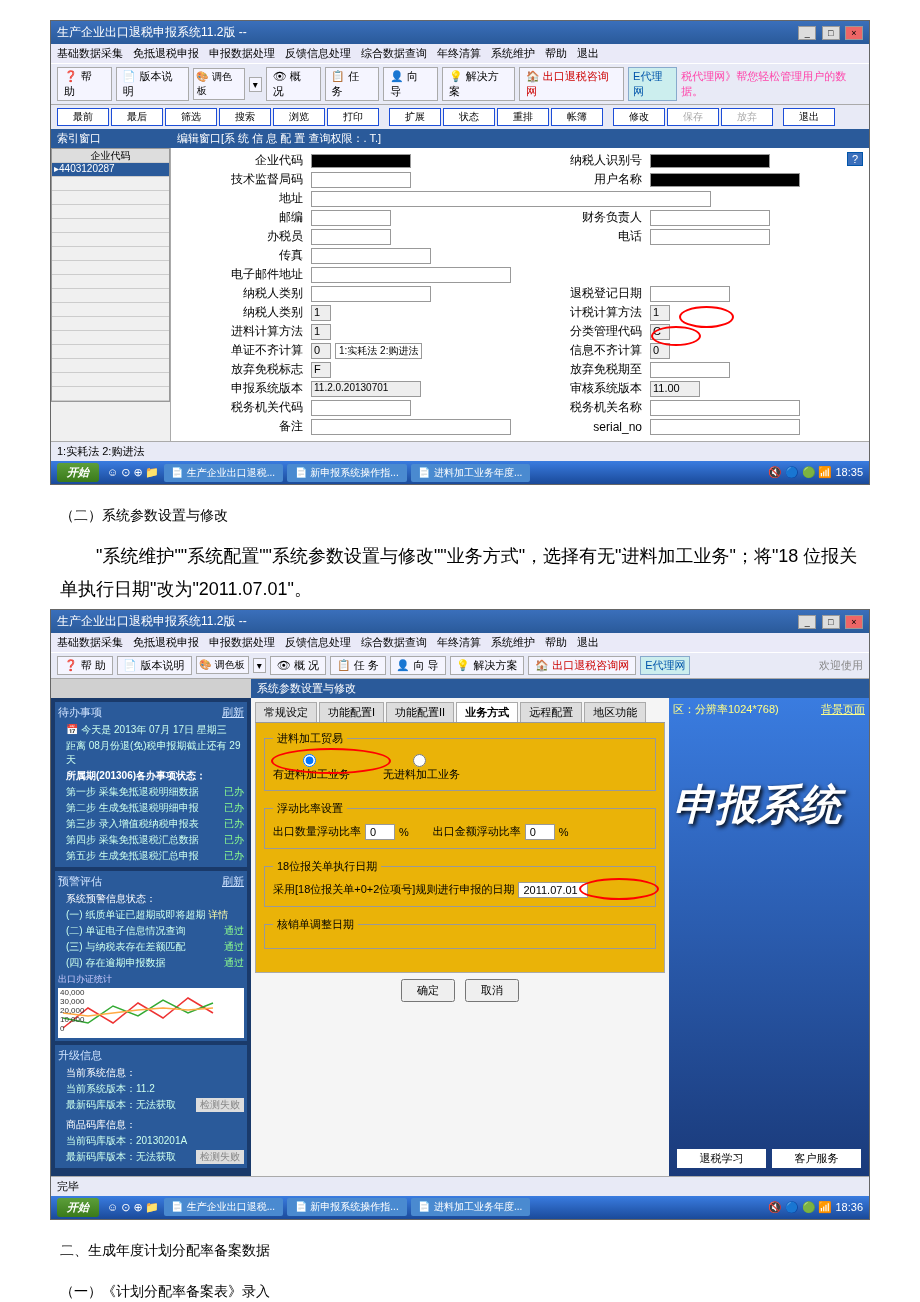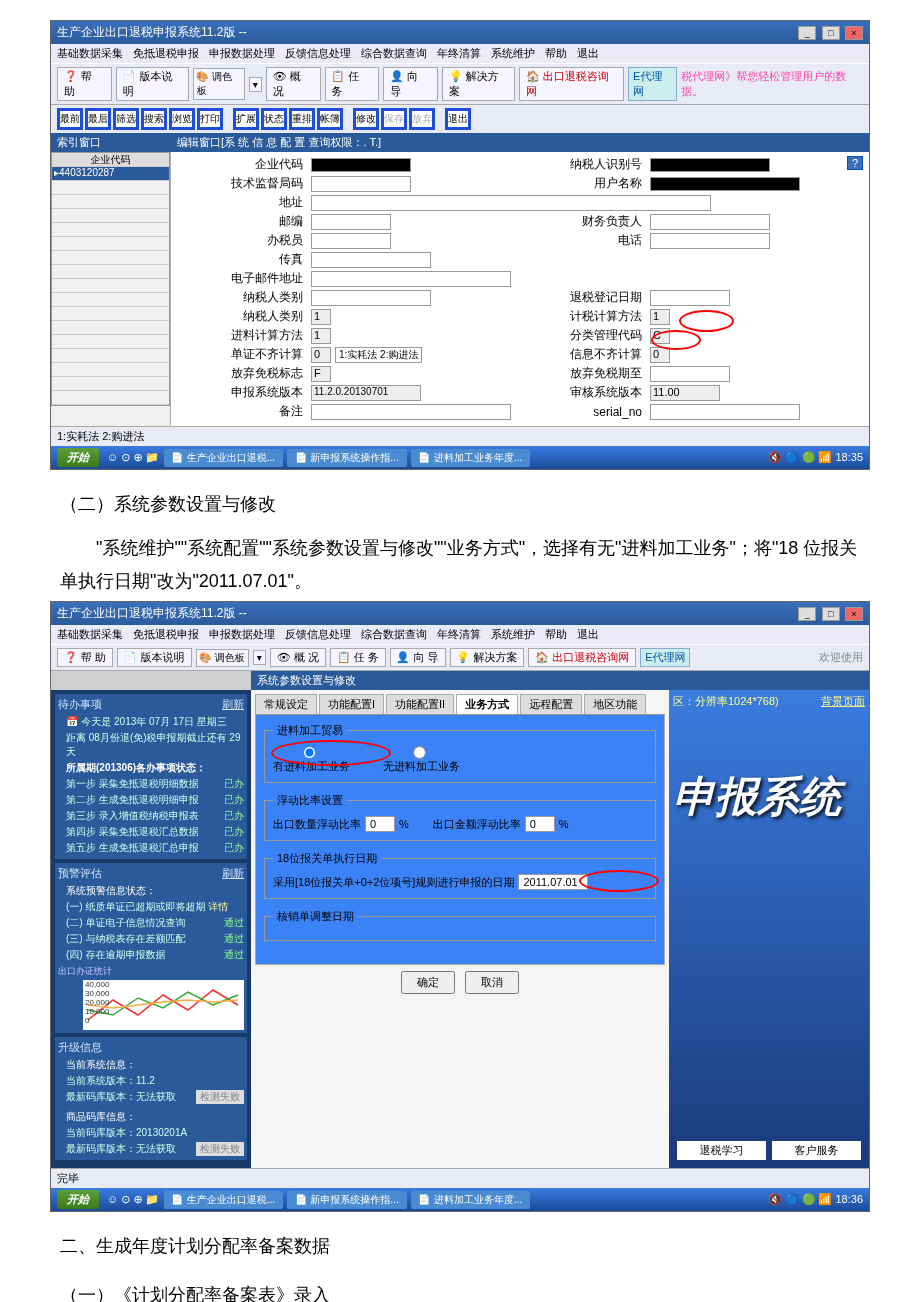--- a/index.html
+++ b/index.html
@@ -7,21 +7,21 @@
 
     
     .screenshot { border: 1px solid #666; background: #d0d0d0; font-size: 11px; margin: 0 50px 10px 50px; position: relative; }
     .titlebar { background: linear-gradient(#3a6fbb, #2a5a9a); color: #fff; padding: 3px 6px; font-size: 12px; display: flex; justify-content: space-between; align-items: center; }
     .titlebar-btns span { display: inline-block; width: 18px; height: 14px; background: #ddd; border: 1px solid #999; margin-left: 2px; font-size: 9px; text-align: center; line-height: 12px; color: #000; }
     .menubar { background: #eaeaf8; padding: 2px 6px; display: flex; gap: 10px; color: #000; }
     .toolbar { background: #e8eaf6; padding: 3px 6px; display: flex; gap: 4px; align-items: center; border-bottom: 1px solid #aaa; border-top: 1px solid #fff; }
     .toolbar .btn { background: #f5f5ff; border: 1px solid #aaa; padding: 1px 6px; font-size: 11px; color: #000; }
     .toolbar .icon-btn { background: #f5f5ff; border: 1px solid #aaa; padding: 1px 3px; font-size: 10px; color: #000; }
     .toolbar2 { background: #e8eaf6; padding: 3px 6px; display: flex; gap: 2px; flex-wrap: wrap; }
-    .tb-small { border: 3px solid #1d4ed8; padding: 1px 0; background: #fff; font-size: 10px; }
+    .tb-small { border: 1px solid #1d4ed8; padding: 1px 15px; background: #fff; font-size: 10px; }
 
     .panel-title { background: #2a5a9a; color: #fff; padding: 2px 6px; font-size: 11px; }
     .content1 { display: flex; background: #fff; }
     .sidebar1 { width: 120px; background: #f0f0f0; border-right: 1px solid #aaa; }
     .sidebar1 .grid { border: 1px solid #999; }
     .sidebar1 .gridrow { border-bottom: 1px solid #ccc; height: 14px; padding: 0 2px; font-size: 10px; }
     .sidebar1 .gridrow.sel { background: #2a5a9a; color: #fff; }
     .main1 { flex: 1; background: #fff; padding: 4px 10px; }
     .form-row { display: flex; align-items: center; margin-bottom: 2px; }
     .form-label { width: 130px; text-align: right; padding-right: 8px; font-size: 12px; }
@@ -30,37 +30,37 @@
     .form-half .col { flex: 1; display: flex; align-items: center; }
     .col .form-label { width: 130px; }
     .black-bar { background: #000; height: 14px; }
     .red-ellipse { position: absolute; border: 2px solid red; border-radius: 50%; pointer-events: none; }
     .statusbar { background: #e8eaf6; padding: 2px 6px; font-size: 11px; color: #000; border-top: 1px solid #aaa; }
     .taskbar { background: linear-gradient(#3a7ce0, #1a4a9a); color: #fff; padding: 2px 6px; display: flex; align-items: center; justify-content: space-between; font-size: 11px; }
     .start-btn { background: linear-gradient(#5c9e3a, #3a7a1a); padding: 2px 10px; border-radius: 3px; color: #fff; font-style: italic; font-weight: bold; }
     .task-item { background: #4a8ad0; padding: 2px 8px; border-radius: 2px; margin-left: 4px; font-size: 10px; }
 
     
-    .doc-text { font-size: 18px; line-height: 1.8; padding: 8px 60px; }
+    .doc-text { font-size: 14px; line-height: 1.8; padding: 8px 60px; }
     .doc-para { font-size: 18px; line-height: 1.8; padding: 4px 60px; text-indent: 2em; }
 
     
     .ss2-body { display: flex; background: #eee; }
     .left-panel { width: 200px; background: #1a3a6a; padding: 4px; color: #fff; font-size: 10px; }
     .lp-section { background: #2a5a9a; margin-bottom: 4px; padding: 3px; }
     .lp-title { display: flex; justify-content: space-between; font-size: 11px; margin-bottom: 2px; color: #cfe3ff; }
     .lp-item { color: #cfe; padding: 1px 0 1px 8px; }
     .lp-item .done { color: #8eff8e; float: right; }
     .lp-item a { color: #ffa; }
-    .mini-chart { background: #fff; height: 50px; margin-top: 2px; position: relative; margin-left: 25px; }
+    .mini-chart { background: #fff; height: 50px; margin-top: 2px; position: relative; }
     .center-panel { flex: 1; background: #f5f5f5; padding: 4px; }
     .tabs { display: flex; gap: 2px; border-bottom: 1px solid #999; }
     .tab { background: #ddd; border: 1px solid #aaa; border-bottom: none; padding: 2px 8px; font-size: 11px; }
     .tab.active { background: #fff; font-weight: bold; }
-    .tab-content { background: #3b82f6; border: 1px solid #aaa; border-top: none; padding: 8px; }
+    .tab-content { background: #eab308; border: 1px solid #aaa; border-top: none; padding: 8px; }
     .fieldset { border: 1px solid #999; padding: 8px; margin-bottom: 10px; font-size: 11px; position: relative; }
     .fieldset legend { padding: 0 4px; font-size: 11px; }
     .radio-item { display: inline-flex; align-items: center; margin-right: 30px; flex-direction: column; }
     .radio-item input { margin-right: 4px; }
     .fs-row { display: flex; align-items: center; gap: 4px; }
     .fs-input { border: 1px solid #999; padding: 1px 4px; width: 70px; font-size: 11px; }
     .right-panel { width: 200px; background: linear-gradient(#3a7ce0, #1a3a7a); color: #fff; font-size: 11px; padding: 4px; position: relative; }
     .big-text { font-family: "SimHei"; font-size: 42px; color: #fff; font-weight: bold; font-style: italic; text-shadow: 2px 2px 4px #000; margin-top: 60px; }
     .bottom-btns { display: flex; justify-content: center; gap: 10px; padding: 6px; }
     .bottom-btns button { padding: 2px 14px; font-size: 11px; }
@@ -275,21 +275,33 @@
       </div>
         </div>
       <div class="form-row">
           <div class="form-half">
         <div class="col">
               <span class="form-label">申报系统版本</span>
               <span class="form-input" style="width:110px;background:#eee;font-size:10px">11.2.0.20130701</span>
             </div>
         <div class="col">
               <span class="form-label">审核系统版本</span>
-              <span class="form-input" style="width:70px;background:#eee">11.00</span>
+              <span class="form-input" style="width:50px;background:#eee">11.00</span>
+            </div>
+      </div>
+        </div>
+      <div class="form-row">
+          <div class="form-half">
+        <div class="col">
+              <span class="form-label">税务机关代码</span>
+              <span class="form-input" style="width:100px"></span>
+            </div>
+        <div class="col">
+              <span class="form-label">税务机关名称</span>
+              <span class="form-input" style="width:150px"></span>
             </div>
       </div>
         </div>
       <div class="form-row">
           <div class="form-half">
         <div class="col">
               <span class="form-label">备注</span>
               <span class="form-input" style="width:200px"></span>
             </div>
         <div class="col">

